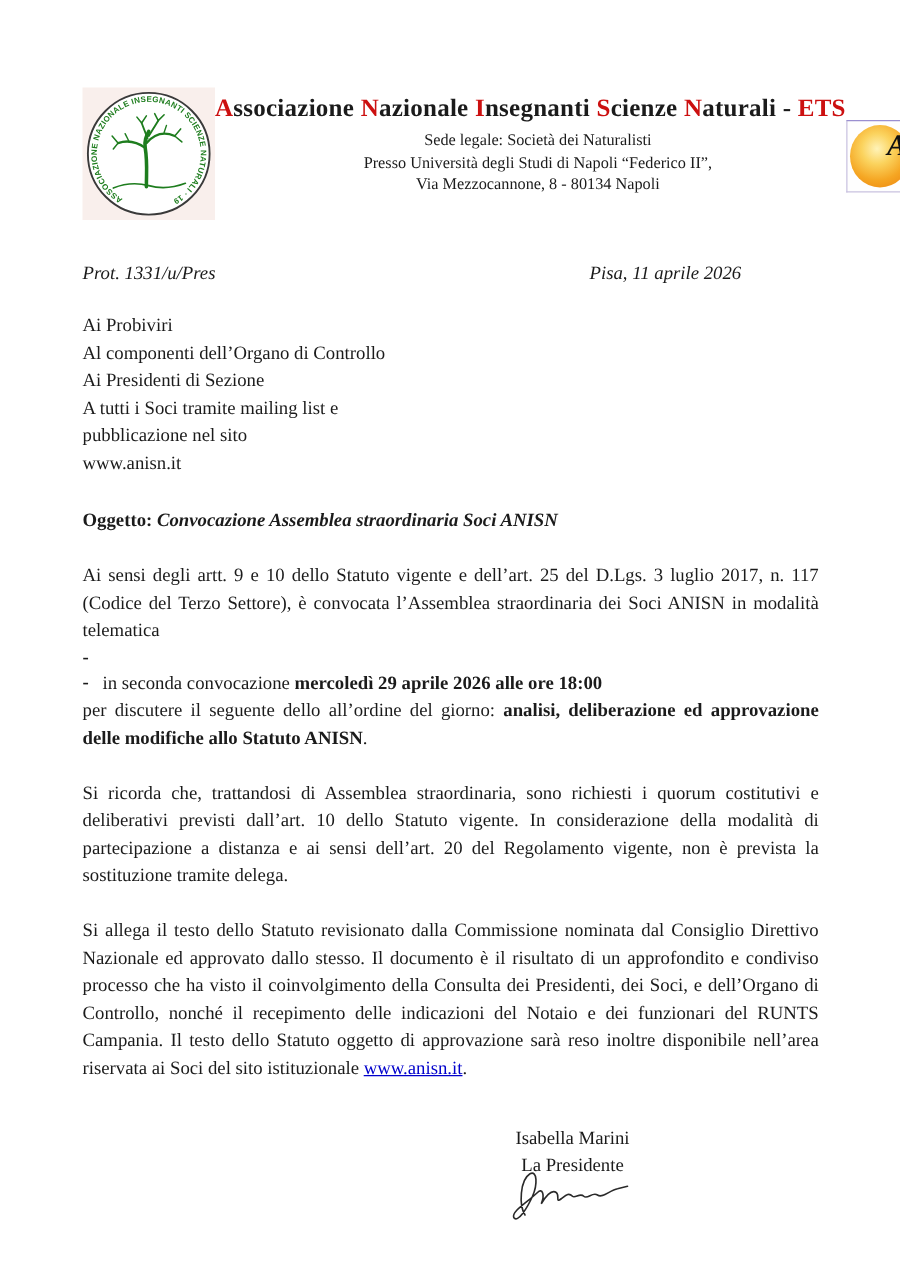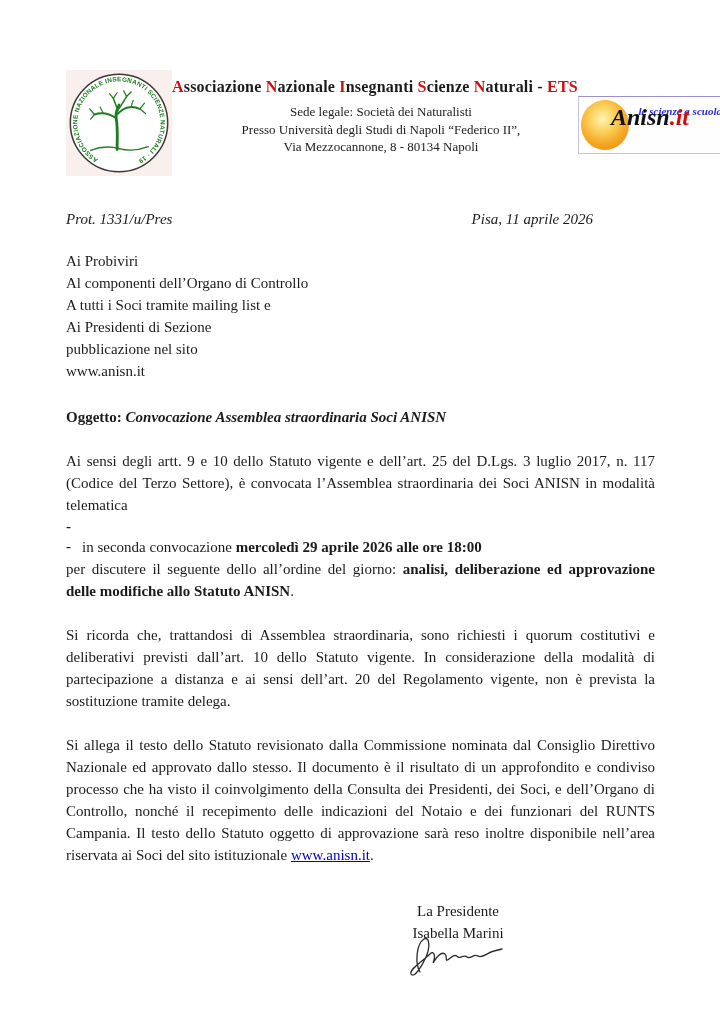--- a/index.html
+++ b/index.html
@@ -13,21 +13,21 @@
     font-family:"Liberation Serif","DejaVu Serif",serif;color:var(--text-black,#1b1b1b);
     padding:70px 65px 0 66px;font-size:15px;line-height:22px;
   }
   
   .letterhead{display:flex;align-items:flex-start;height:112px;}
   .seal-wrap{width:106px;height:106px;flex:0 0 106px;background:#f9efec;display:flex;align-items:center;justify-content:center;}
   .seal-wrap svg{display:block;}
   .ring-text{font-size:6.8px;font-weight:bold;letter-spacing:0.25px;fill:var(--seal-green,#1e7d1e);font-family:"Liberation Sans","DejaVu Sans",sans-serif;}
   .tree{stroke:var(--seal-green,#1e7d1e);fill:none;stroke-linecap:round;}
   .head-center{flex:1 1 auto;text-align:center;padding-top:6px;}
-  .org-title{font-size:16px;font-weight:bold;letter-spacing:0.2px;margin-bottom:5px;white-space:nowrap;}
+  .org-title{font-size:20px;font-weight:bold;letter-spacing:0.2px;margin-bottom:5px;white-space:nowrap;}
   .org-title .red{color:var(--accent-red,#cc1010);}
   .addr{font-size:13px;line-height:17.5px;margin-left:12px;}
   .logo-box{
     position:relative;flex:0 0 150px;width:150px;height:58px;margin-top:26px;
     background:#fefefe;border:1px solid #c9c2e0;border-top-color:#9a8fd0;
   }
   .sun{
     position:absolute;left:2px;top:3px;width:48px;height:50px;border-radius:50%;
     background:radial-gradient(circle at 45% 38%, #fff3b8 0%, #fbd35e 30%, var(--sun-orange,#f5a623) 62%, #ee8d14 85%, rgba(238,141,20,0.25) 100%);
   }
@@ -99,22 +99,22 @@
   </div>
 
   <div class="prot-row">
     <span>Prot. 1331/u/Pres</span>
     <span>Pisa, 11 aprile 2026</span>
   </div>
 
   <div class="recipients">
     <div>Ai Probiviri</div>
     <div>Al componenti dell’Organo di Controllo</div>
+    <div>Ai Presidenti di Sezione</div>
     <div>A tutti i Soci tramite mailing list e</div>
-    <div>Ai Presidenti di Sezione</div>
     <div>pubblicazione nel sito</div>
     <div>www.anisn.it</div>
   </div>
 
   <p class="subject">
     <b>Oggetto:</b>
     <b class="subj-text">Convocazione Assemblea straordinaria Soci ANISN</b>
   </p>
 
   <p class="body-p mt">Ai sensi degli artt. 9 e 10 dello Statuto vigente e dell’art. 25 del D.Lgs. 3 luglio 2017, n. 117 (Codice del Terzo Settore), è convocata l’Assemblea straordinaria dei Soci ANISN in modalità telematica</p>
@@ -128,20 +128,20 @@
   </div>
 
   <p class="body-p"><span>per discutere il seguente dello all’ordine del giorno: </span><b>analisi, deliberazione ed approvazione delle modifiche allo Statuto ANISN</b><span>.</span></p>
 
   <p class="body-p mt">Si ricorda che, trattandosi di Assemblea straordinaria, sono richiesti i quorum costitutivi e deliberativi previsti dall’art. 10 dello Statuto vigente. In considerazione della modalità di partecipazione a distanza e ai sensi dell’art. 20 del Regolamento vigente, non è prevista la sostituzione tramite delega.</p>
 
   <p class="body-p mt"><span>Si allega il testo dello Statuto revisionato dalla Commissione nominata dal Consiglio Direttivo Nazionale ed approvato dallo stesso. Il documento è il risultato di un approfondito e condiviso processo che ha visto il coinvolgimento della Consulta dei Presidenti, dei Soci, e dell’Organo di Controllo, nonché il recepimento delle indicazioni del Notaio e dei funzionari del RUNTS Campania. Il testo dello Statuto oggetto di approvazione sarà reso inoltre disponibile nell’area riservata ai Soci del sito istituzionale </span><a class="link" href="#">www.anisn.it</a><span>.</span></p>
 
 
   <div class="sig-block">
+    <div>Isabella Marini</div>
     <div>La Presidente</div>
-    <div>Isabella Marini</div>
     <svg class="scribble" width="120" height="52" viewBox="0 0 120 52">
       <path d="M22 40 C 17 32, 18 12, 26 7 C 32 4, 32 16, 28 25 C 24 34, 16 47, 13 42 C 11 37, 25 29, 32 22 C 36 18, 38 24, 35 31 C 38 26, 43 19, 47 22 C 50 24, 46 31, 51 27 C 55 24, 57 22, 60 25 C 62 27, 66 22, 69 25 C 72 28, 76 21, 80 24 C 84 27, 90 20, 96 19 L 104 17"></path>
     </svg>
   </div>
 
 </div>
 
 </body></html>

